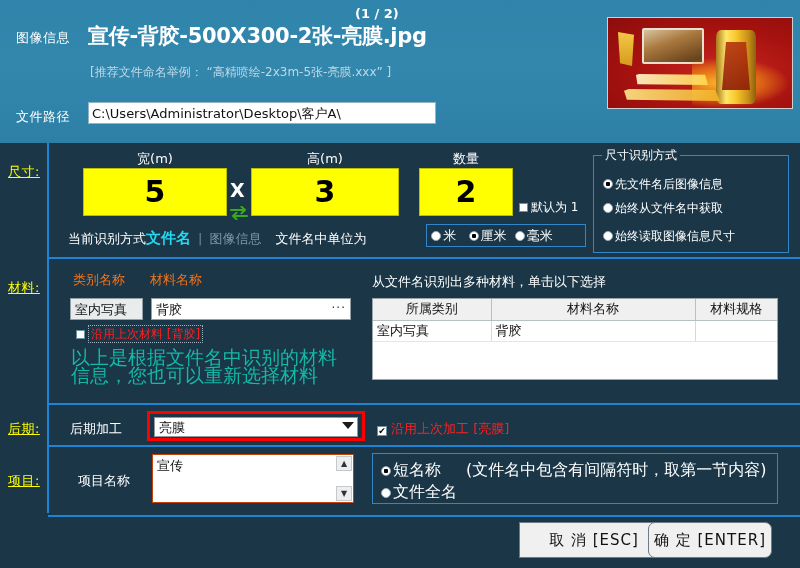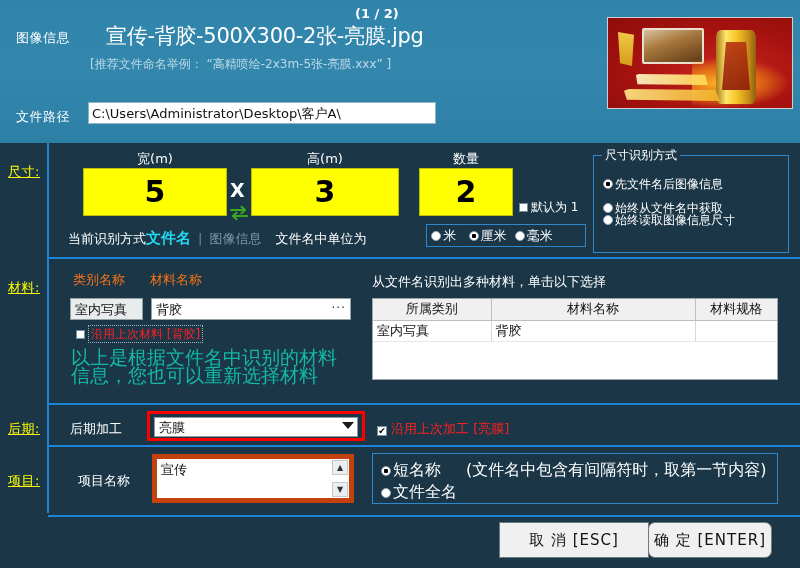--- a/index.html
+++ b/index.html
@@ -27,27 +27,27 @@
     letter-spacing: 0.5px;
   }
   #file-name-label { left: 16px; top: 29px; }
   #file-path-label { left: 16px; top: 108px; }
 
   #page-indicator {
     position: absolute; left: 355px; top: 6px;
     color: #ffffff; font-size: 13px; font-weight: bold;
   }
   #file-name-value {
-    position: absolute; left: 106px; top: 22px;
-    color: #ffffff; font-size: 21px; font-weight: normal;
+    position: absolute; left: 88px; top: 22px;
+    color: #ffffff; font-size: 21px; font-weight: bold;
     letter-spacing: -0.3px;
     white-space: nowrap;
   }
   #file-name-hint {
-    position: absolute; left: 90px; top: 56px;
+    position: absolute; left: 90px; top: 64px;
     color: #bcd9e7; font-size: 12px; white-space: nowrap; text-align: right;
   }
   #file-path-input {
     position: absolute; left: 88px; top: 102px;
     width: 348px; height: 22px;
     background: #ffffff; border: 1px solid #8fb4c6;
     color: #111; font-size: 13px;
     padding: 2px 3px;
     line-height: 18px;
     white-space: nowrap; overflow: hidden;
@@ -283,21 +283,21 @@
   #post-reuse .t1 { color:#ff2020; }
   #post-reuse .t2 { color:#ff2020; }
 
   
   #lbl-project { top: 329px; }
   #proj-label {
     position: absolute; left: 78px; top: 329px; color: #ffffff; font-size: 13px;
   }
   #proj-textarea {
     position: absolute; left: 152px; top: 311px; width: 202px; height: 49px;
-    background: #ffffff; border: 5px solid #c2410c;
+    background: #ffffff; border: 1px solid #c2410c;
     color: #111; font-size: 13px; padding: 2px 4px; line-height: 17px;
   }
   .sb {
     position: absolute; right: 1px; width: 16px;
     background: #eceeef; border: 1px solid #c4c9cc;
     text-align:center; font-size: 8px; color:#333; line-height: 13px;
   }
   #sb-up { top: 1px; height: 15px; }
   #sb-down { bottom: 1px; height: 15px; }
 
@@ -313,21 +313,21 @@
   
   #btm-sep {
     position: absolute; left: 48px; top: 372px; width: 752px; height: 2px; background: #1d83d6;
   }
   .dlg-btn {
     position: absolute; top: 379px; height: 36px;
     background: #f0f0f0; border: 1px solid #6d7c84;
     color: #111; font-size: 15px; text-align:center; line-height: 34px;
     letter-spacing: 1px;
   }
-  #btn-cancel { left: 499px; width: 150px; }
+  #btn-cancel { left: 519px; width: 150px; }
   #btn-ok { left: 648px; width: 124px; border-radius: 7px; }
 </style>
 </head>
 <body>
 
 <div id="header">
 
   <div class="hdr-label" id="file-name-label">图像信息</div>
 
   <div id="page-indicator">(1 / 2)</div>
@@ -388,21 +388,21 @@
   </div>
 
   <div id="size-method-group">
     <div class="legend">尺寸识别方式</div>
     <div class="opt" style="top:20px">
       <span class="rd on"></span><span>先文件名后图像信息</span>
     </div>
     <div class="opt" style="top:44px">
       <span class="rd"></span><span>始终从文件名中获取</span>
     </div>
-    <div class="opt" style="top:56px">
+    <div class="opt" style="top:72px">
       <span class="rd"></span><span>始终读取图像信息尺寸</span>
     </div>
   </div>
 
   <div class="hsep" style="top:114px"></div>
 
   <div class="sec-label" id="lbl-material">材料:</div>
 
   <div class="mat-head" id="mat-head-cat">类别名称</div>
   <div class="mat-head" id="mat-head-name">材料名称</div>

